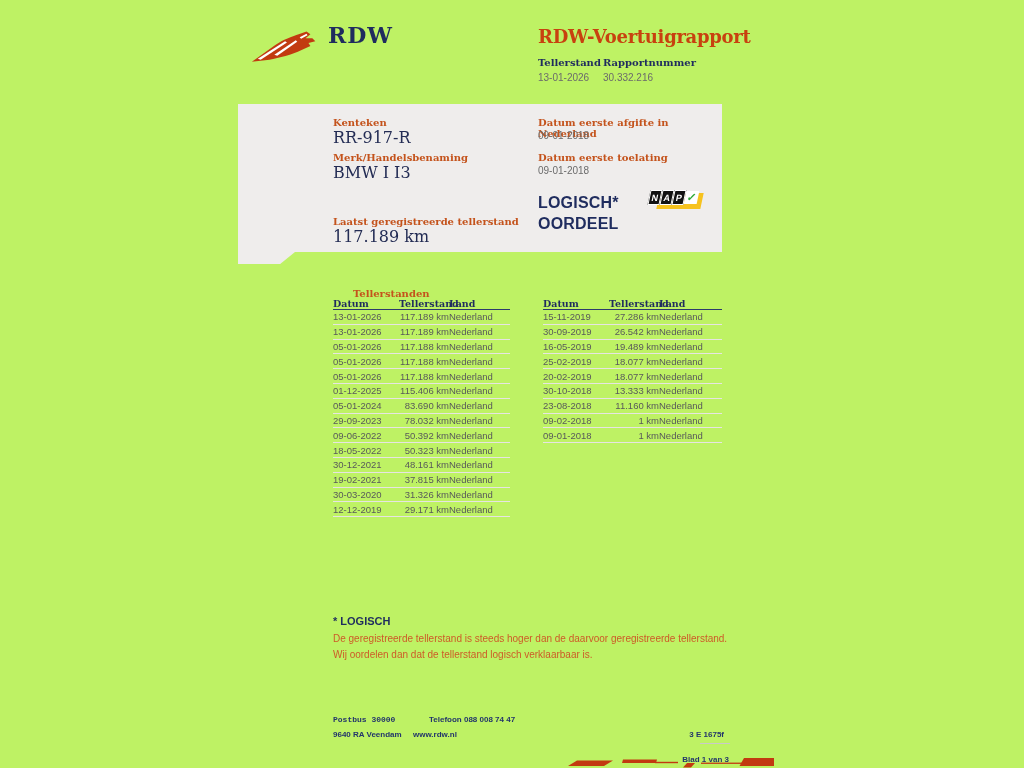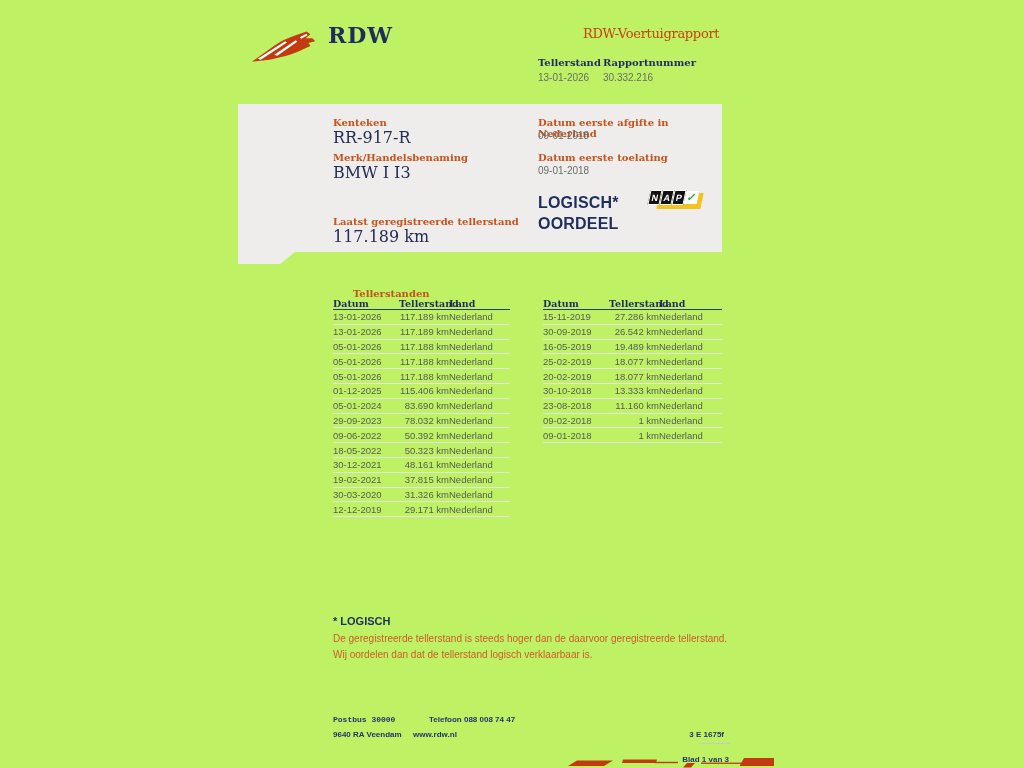--- a/index.html
+++ b/index.html
@@ -15,21 +15,21 @@
   *{margin:0;padding:0;box-sizing:border-box;}
   body{background:#fff;font-family:"Liberation Sans",sans-serif;}
   .page{position:relative;width:1024px;height:768px;background:#bef264;overflow:hidden;}
 
   
   .logo-wrap{position:absolute;left:248px;top:22px;width:150px;height:46px;}
   .logo-wing{position:absolute;left:0;top:4px;width:78px;height:42px;}
   .logotype{position:absolute;left:80px;top:0;font-family:"DejaVu Serif",serif;font-weight:700;
             font-size:22px;letter-spacing:1px;color:var(--navy);}
   .report-title{position:absolute;left:538px;top:26px;font-family:"DejaVu Serif",serif;
-            font-weight:400;font-size:13px;letter-spacing:-0.3px;color:var(--accent-orange);margin-left:45px;}
+            font-weight:700;font-size:18px;letter-spacing:-0.3px;color:var(--accent-orange);}
   .meta{position:absolute;top:57px;font-size:10px;}
   .meta .lbl{font-family:"DejaVu Serif",serif;font-weight:700;color:var(--navy);font-size:10px;}
   .meta .val{margin-top:4px;color:var(--text-gray);}
   .meta.m1{left:538px;}
   .meta.m2{left:603px;}
 
   
   .summary-box{position:absolute;left:238px;top:104px;width:484px;height:148px;background:var(--box-gray);}
   .summary-tab{position:absolute;left:238px;top:252px;width:57px;height:12px;background:var(--box-gray);
             clip-path:polygon(0 0,100% 0,74% 100%,0 100%);}

